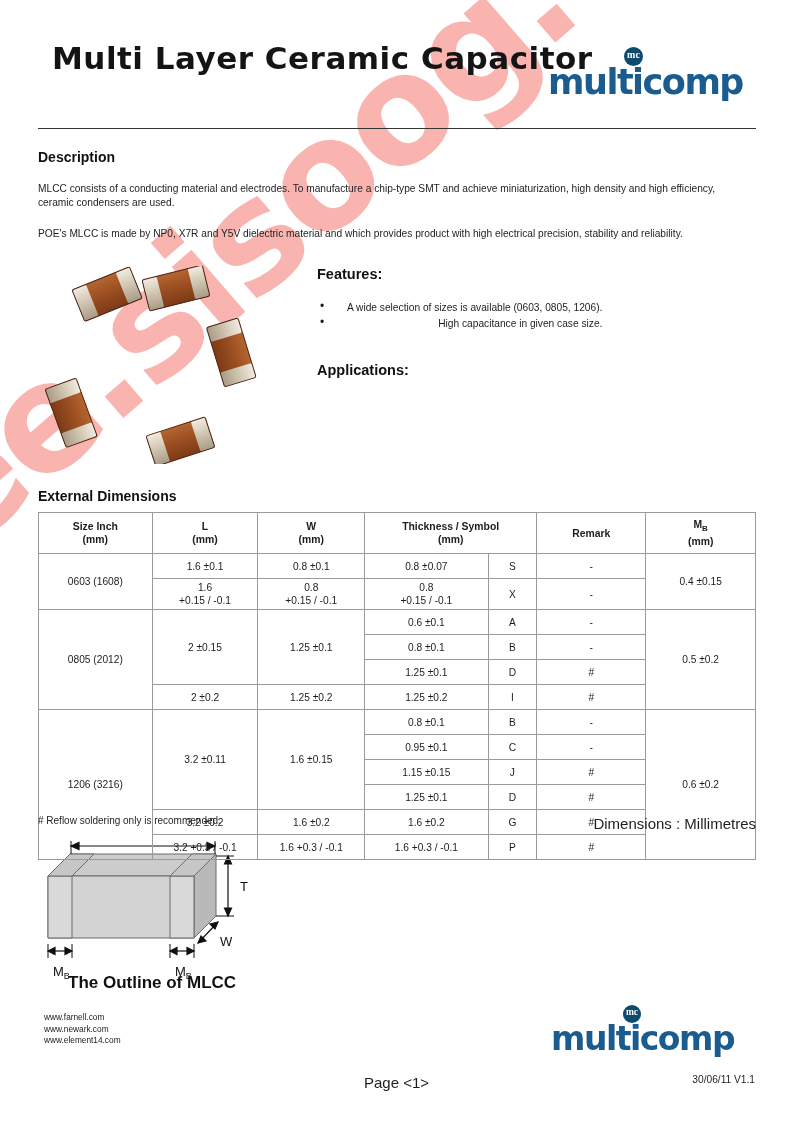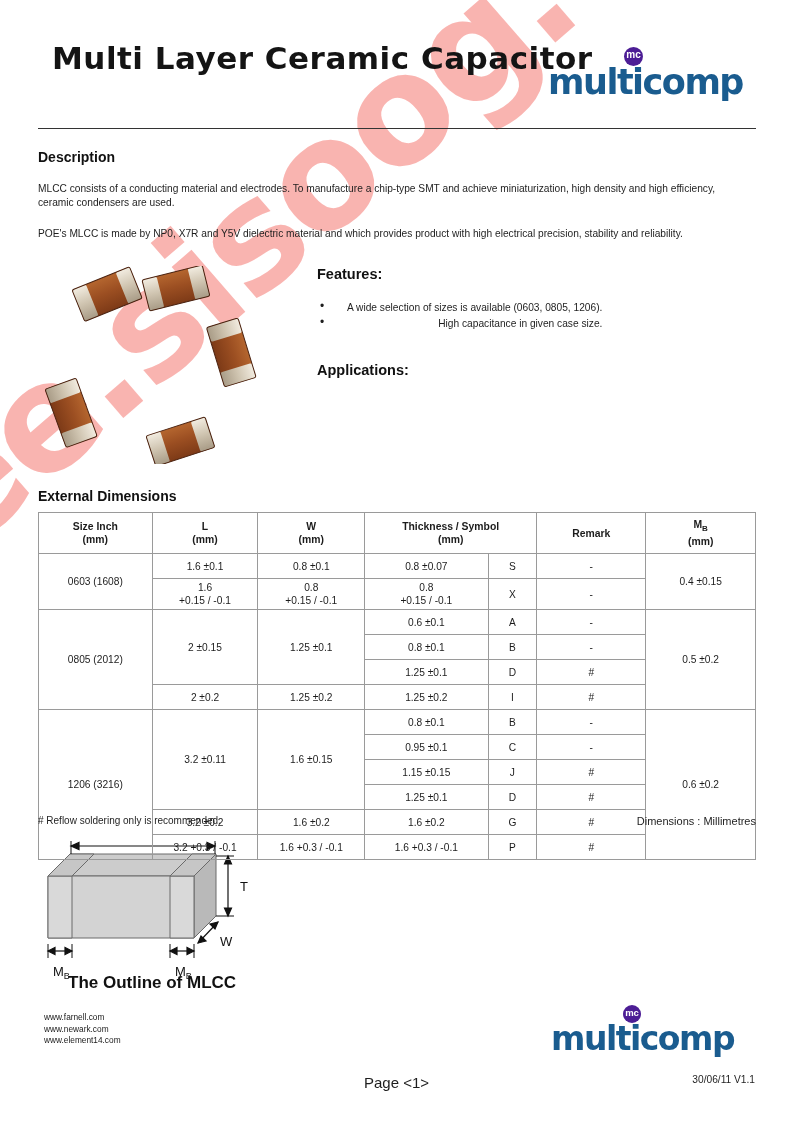--- a/index.html
+++ b/index.html
@@ -70,23 +70,23 @@
     font-weight: bold;
     color: #1a5c8f;
     letter-spacing: -1.5px;
     position: relative;
     display: inline-block;
     white-space: nowrap;
   }
   .mc-logo .mc-badge {
     position: absolute;
     border-radius: 50%;
-    background: #4c1d95;
+    background: #0c4a6e;
     color: #ffffff;
-    font-family: Liberation Sans, sans-serif;
+    font-family: Liberation Serif, serif;
     font-weight: bold;
     text-align: center;
     letter-spacing: 0;
     line-height: 1;
   }
   #logo-top {
     position: absolute;
     left: 548px;
     top: 62px;
     font-size: 35px;
@@ -208,21 +208,21 @@
     left: 38px;
     top: 815px;
     font-size: 10px;
     color: #1e1e1e;
     z-index: 10;
   }
   #note-right {
     position: absolute;
     right: 37px;
     top: 815px;
-    font-size: 11px;
+    font-size: 15px;
     color: #1e1e1e;
     z-index: 10;
   }
 
   
   #outline-fig {
     position: absolute;
     left: 28px;
     top: 838px;
     width: 230px;

